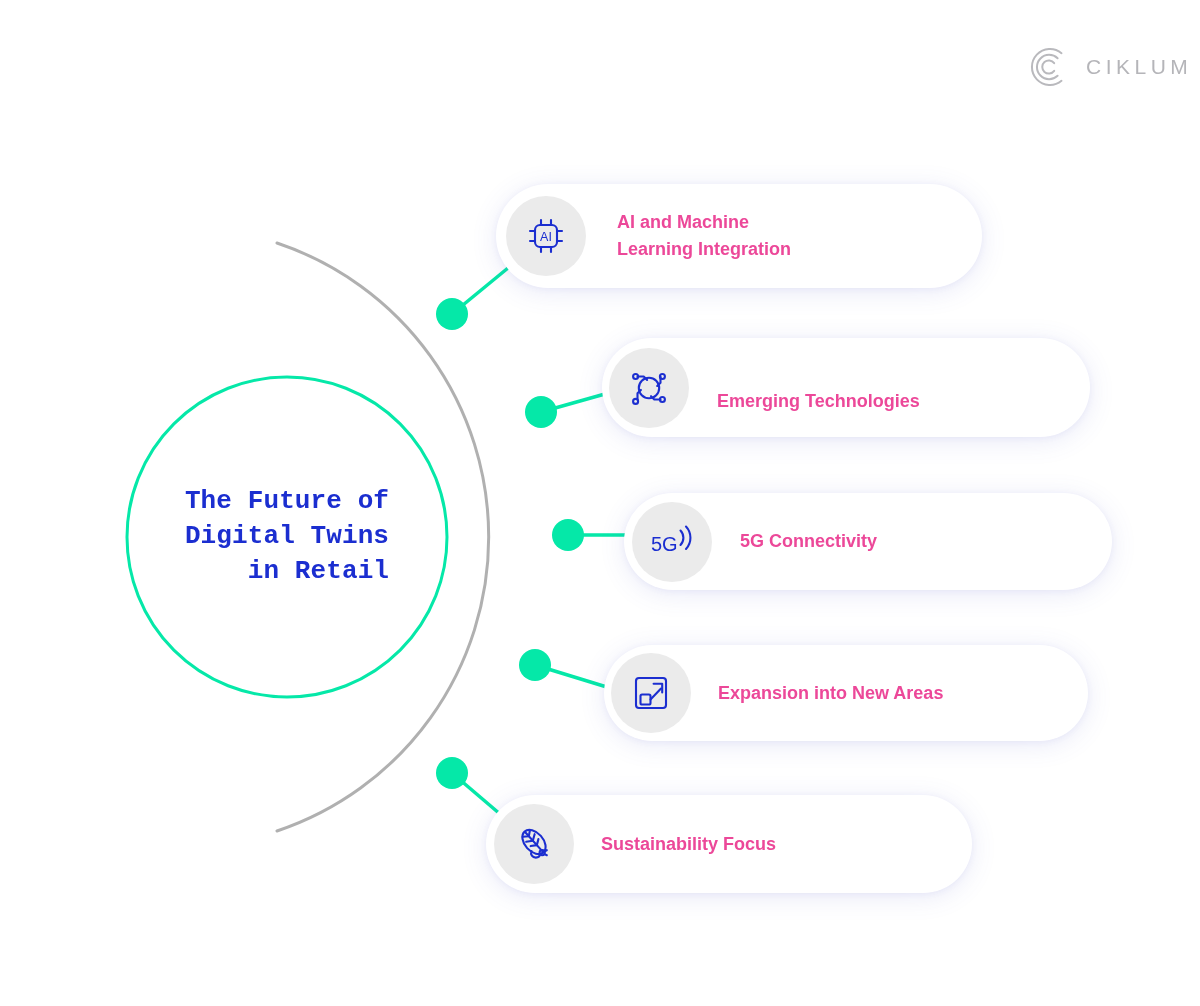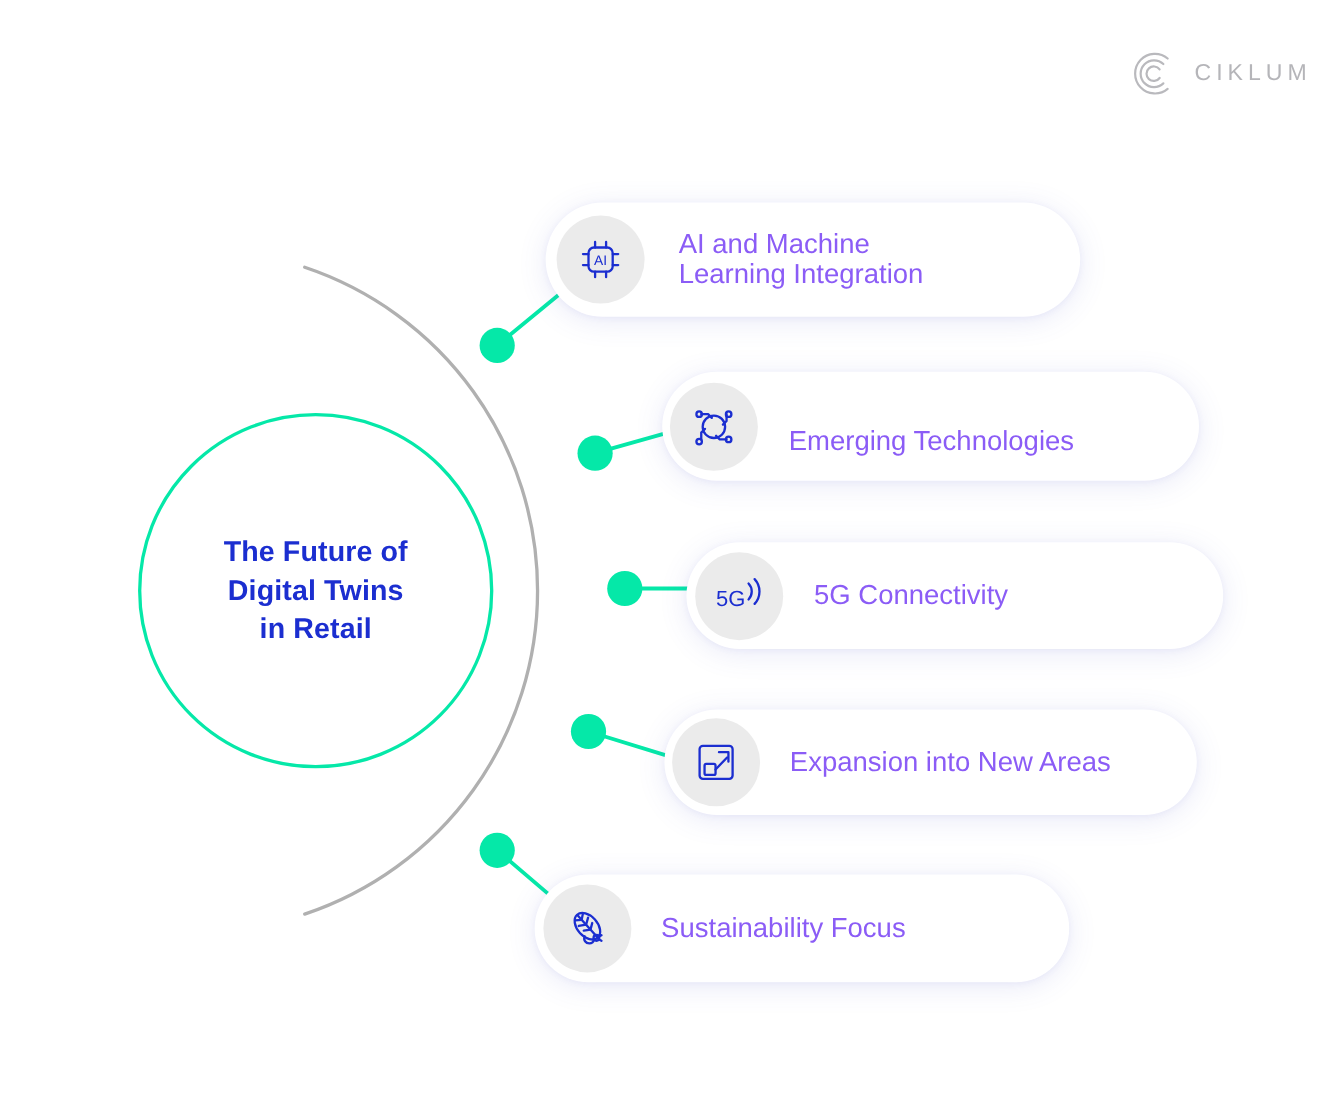--- a/index.html
+++ b/index.html
@@ -58,21 +58,22 @@
     text-align: center;
     pointer-events: none;
   }
   .hub-label-text {
     font-size: 26px;
     line-height: 35px;
     font-weight: 700;
     color: #1b2ed0;
     letter-spacing: 0.1px;
     white-space: pre-line;
-    font-family: Liberation Sans, sans-serif;
+    font-family: Liberation Mono, monospace;
+    text-align: right;
   }
 
   
   .card {
     position: absolute;
     display: flex;
     align-items: center;
     background: #ffffff;
     border-radius: 60px;
     box-shadow: 0 4px 26px rgba(86, 92, 200, 0.13),
@@ -83,26 +84,26 @@
     width: 80px;
     height: 80px;
     border-radius: 50%;
     background: #ebebeb;
     display: flex;
     align-items: center;
     justify-content: center;
   }
   .card-icon-wrap svg { display: block; }
   .card-label {
-    font-size: 25px;
+    font-size: 18px;
     line-height: 27px;
-    color: #8b5cf6;
+    color: #ec4899;
     white-space: pre-line;
     font-family: "Liberation Sans", sans-serif;
-    font-weight: 400;
+    font-weight: 700;
   }
 
   
   #card-0 { left: 496px; top: 184px; width: 486px; height: 104px; padding-left: 10px; }
   #card-0 .card-label { margin-left: 31px; }
 
   #card-1 { left: 602px; top: 338px; width: 488px; height: 99px; padding-left: 7px; }
   #card-1 .card-label { margin-left: 28px; margin-top: 28px; }
 
   #card-2 { left: 624px; top: 493px; width: 488px; height: 97px; padding-left: 8px; }

